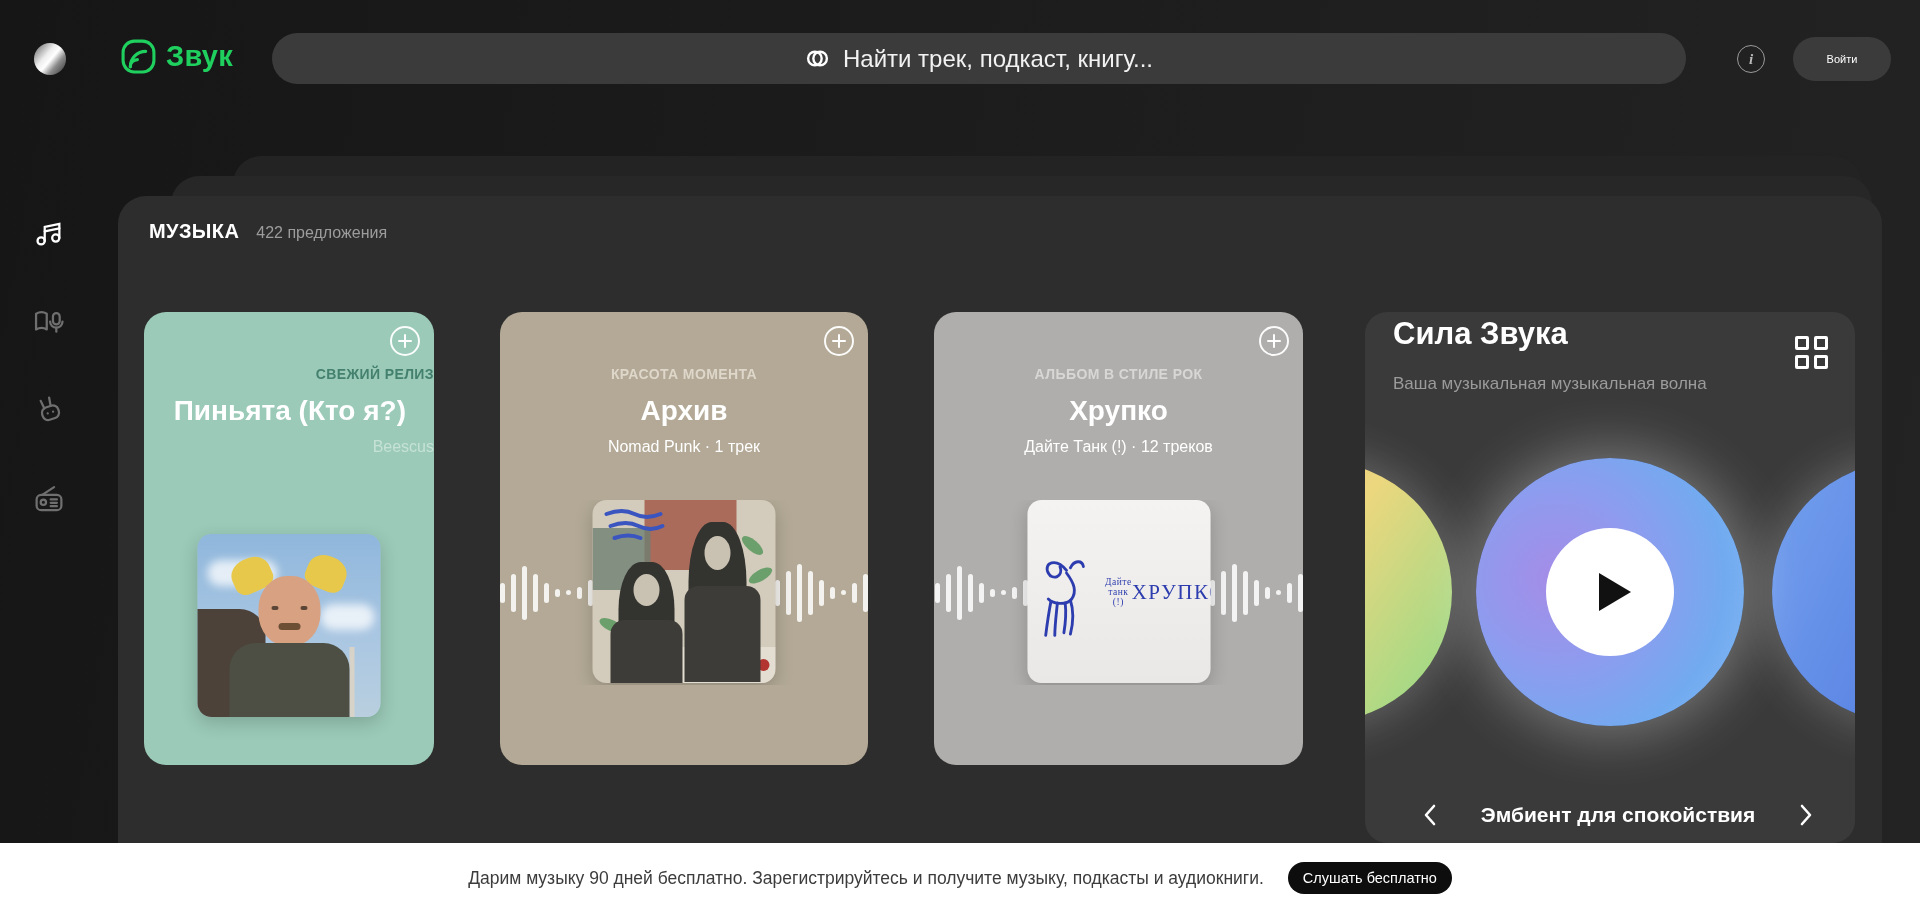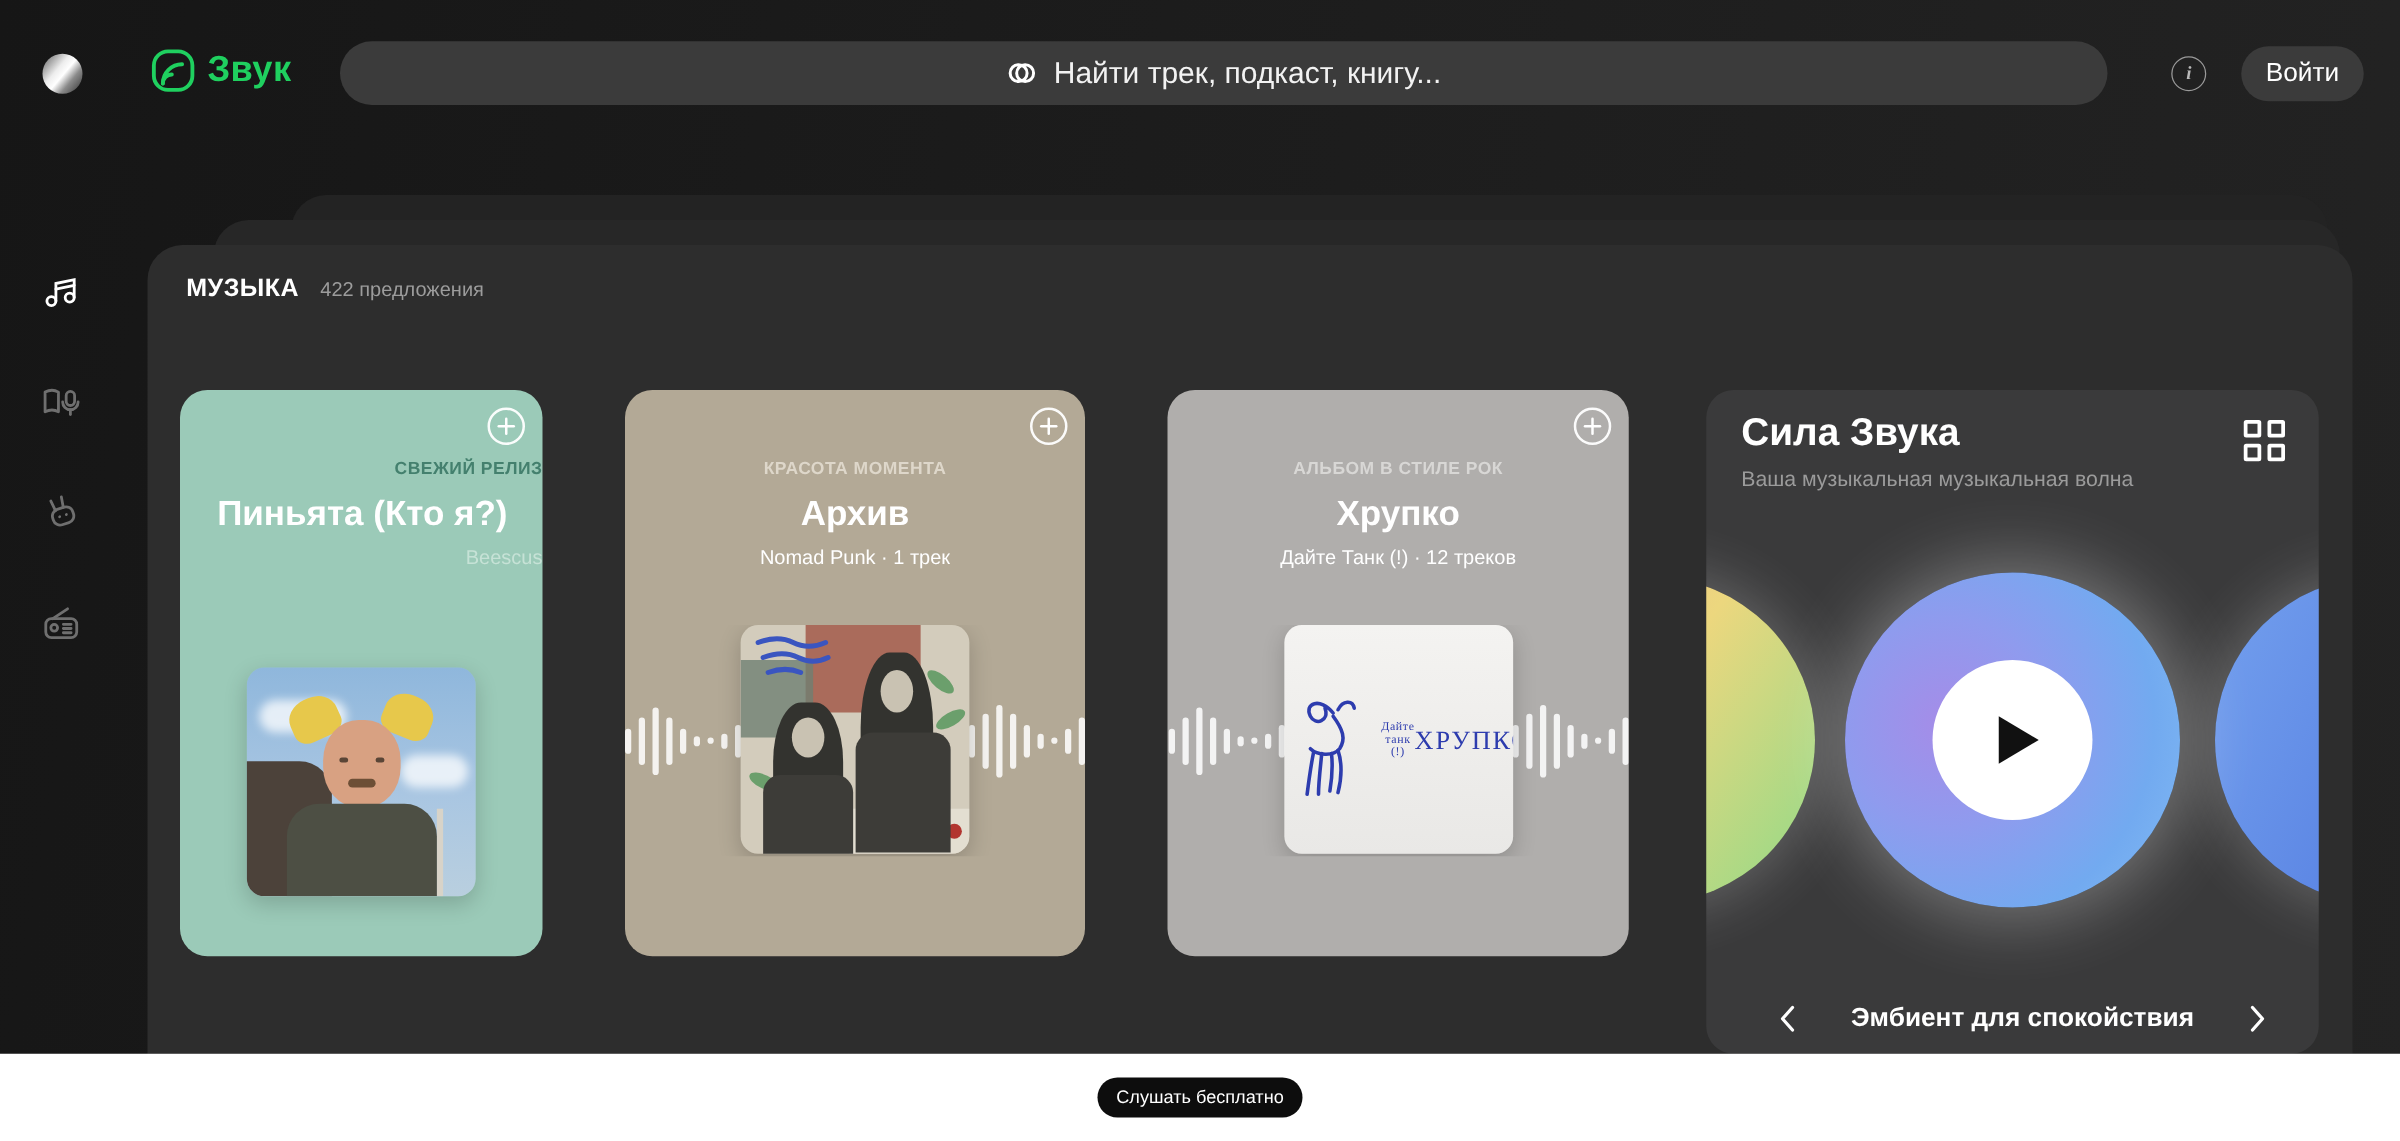--- a/index.html
+++ b/index.html
@@ -26,21 +26,21 @@
   }
   .search-ph { color:#f2f2f2; font-size:24px; }
   .info-btn{
     position:absolute; left:1737px; top:45px; width:28px; height:28px; border-radius:50%;
     border:1.6px solid #9a9a9a; color:#b9b9b9; font-size:15px;
     display:flex; align-items:center; justify-content:center; cursor:pointer;
     font-family:"Liberation Serif", serif; font-style:italic; font-weight:700;
   }
   .login-btn{
     position:absolute; left:1793px; top:37px; width:98px; height:44px; border-radius:22px;
-    background:#3b3b3b; color:#fff; font-size:21px; border:none; cursor:pointer;
+    background:#3b3b3b; color:#fff; font-size:11px; border:none; cursor:pointer;
     display:flex; align-items:center; justify-content:center;
   }
   
   .sidebar { position:absolute; left:0; top:117px; width:98px; }
   .side-item { position:absolute; left:31px; width:36px; height:36px; cursor:pointer; }
   .side-item svg { width:36px; height:36px; }
   
   .stack-l1 { position:absolute; left:233px; top:156px; right:58px; height:120px; background:#232323; border-radius:28px 28px 0 0; }
   .stack-l2 { position:absolute; left:171px; top:176px; right:48px; height:120px; background:#272727; border-radius:28px 28px 0 0; }
   .panel{
@@ -105,21 +105,21 @@
               display:flex; align-items:center; justify-content:space-around; }
   .a2-strip b { width:12px; height:12px; border-radius:50%; background:#b23530; }
   
   .art3 { background:linear-gradient(180deg,#f4f3f1 0%,#e9e8e6 100%); display:flex; flex-direction:row; align-items:center; }
   .art3 svg { margin-top:14px; }
   .a3-artist { font-size:9.5px; color:#2d3cae; font-family:"Liberation Serif", serif; letter-spacing:.5px; }
   .a3-title { font-size:21px; color:#2d3cae; font-family:"Liberation Serif", serif; letter-spacing:1.5px; margin-top:1px; }
   
   .wavecard{ position:absolute; left:1247px; top:116px; width:490px; height:531px;
              background:#3a3a3b; border-radius:22px; overflow:hidden; }
-  .wc-title { position:absolute; left:28px; top:16px; font-size:31px; font-weight:700; color:#fff; }
+  .wc-title { position:absolute; left:28px; top:4px; font-size:31px; font-weight:700; color:#fff; }
   .wc-sub { position:absolute; left:28px; top:62px; font-size:17px; color:#9b9b9b; }
   .grid-icon { position:absolute; right:27px; top:24px; display:grid;
                grid-template-columns:14px 14px; grid-template-rows:14px 14px; gap:5px; cursor:pointer; }
   .grid-icon b { border:3px solid #fff; border-radius:2px; }
   .orb { position:absolute; border-radius:50%; }
   .orb-left { left:-173px; top:150px; width:260px; height:260px;
               background:linear-gradient(125deg,#f0b98e 5%,#ecd77e 45%,#a9d985 85%);
               box-shadow:0 0 46px 6px rgba(255,255,255,.22); }
   .orb-right { left:407px; top:150px; width:260px; height:260px;
                background:linear-gradient(115deg,#6f9bec 10%,#5c86e4 55%,#82b4f2 95%);
@@ -416,14 +416,15 @@
       <span class="chev">
         <svg width="28" height="28" viewBox="0 0 28 28" fill="none" stroke="#fff" stroke-width="2.6" stroke-linecap="round" stroke-linejoin="round">
           <path d="M11 5l8 9-8 9"></path>
         </svg>
       </span>
     </div>
   </div>
 </div>
 
 <div class="banner">
+  <span class="banner-text">Дарим музыку 90 дней бесплатно. Зарегистрируйтесь и получите музыку, подкасты и аудиокниги.</span>
   <button class="banner-btn">Слушать бесплатно</button>
 </div>
 
 </body></html>

